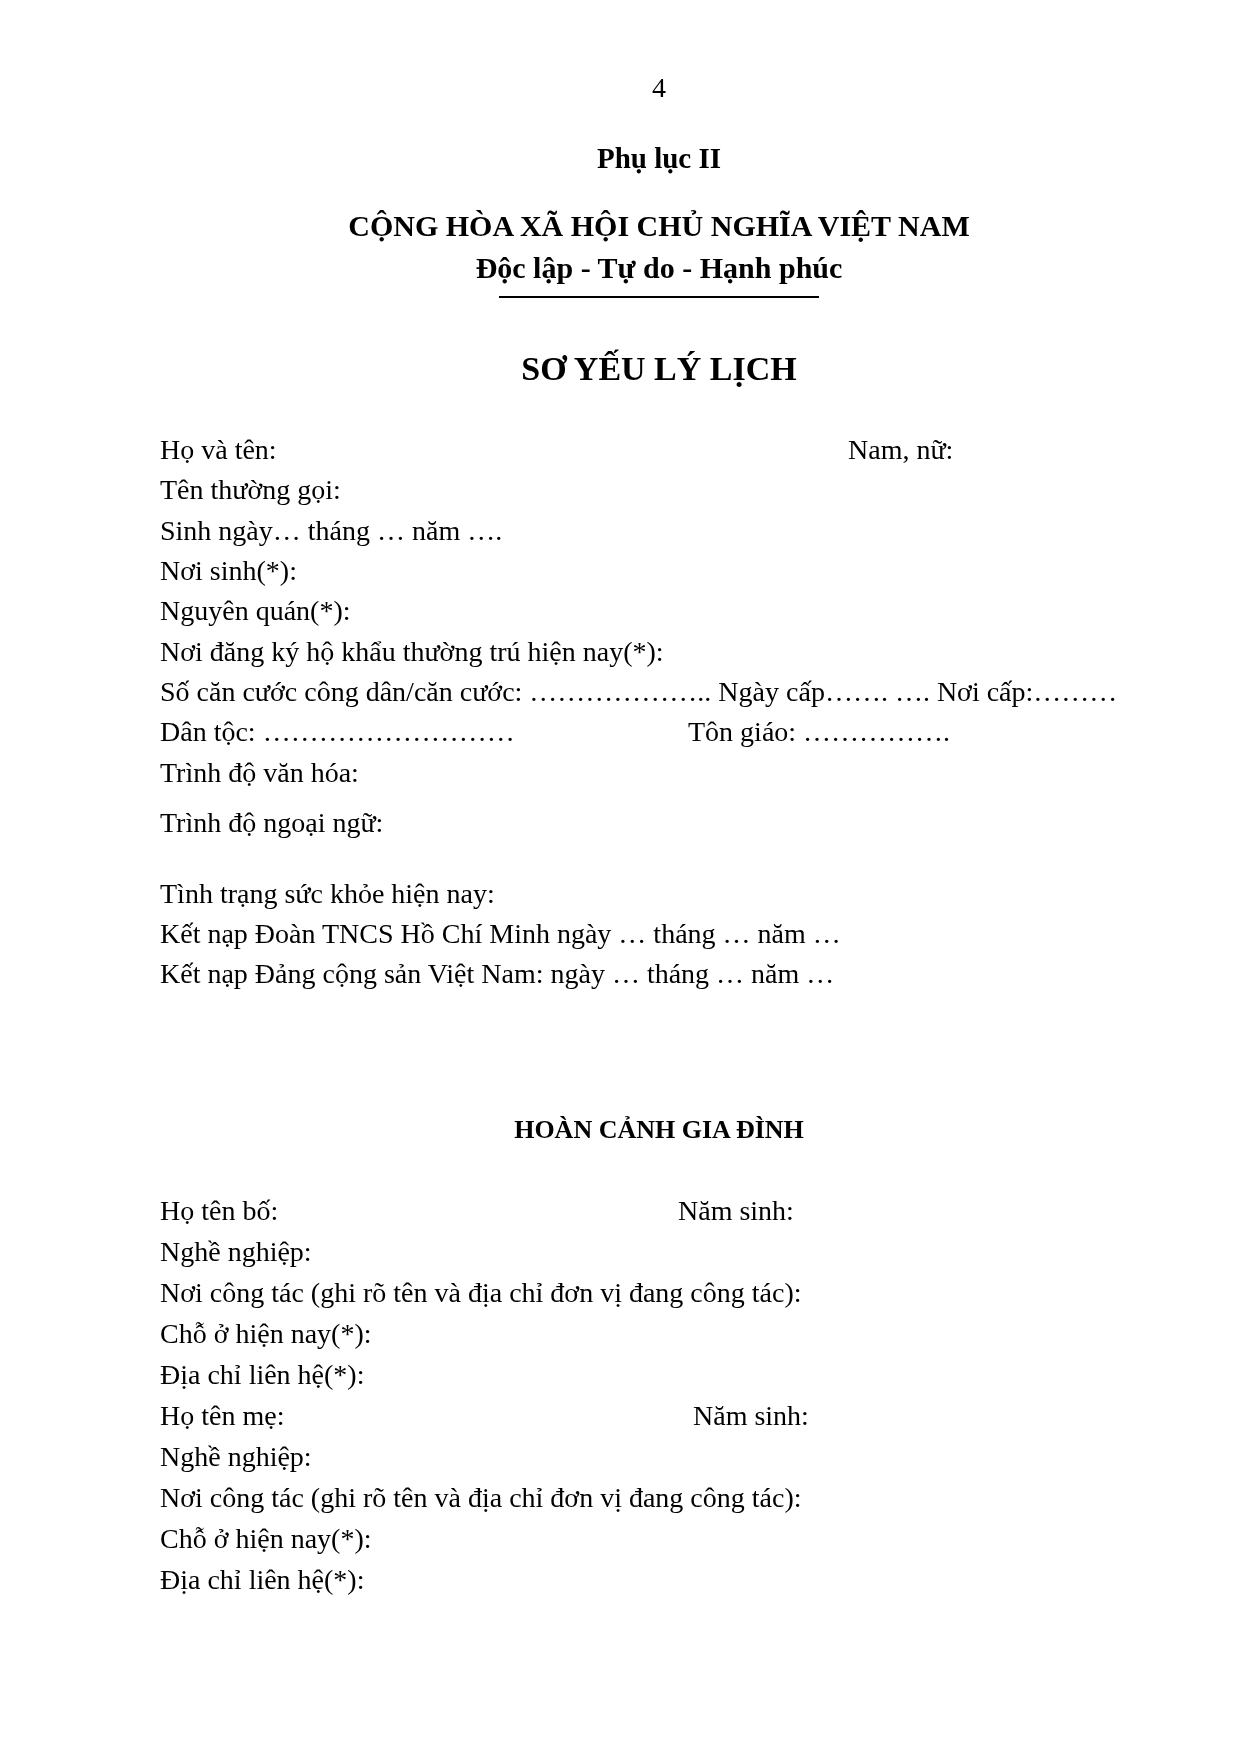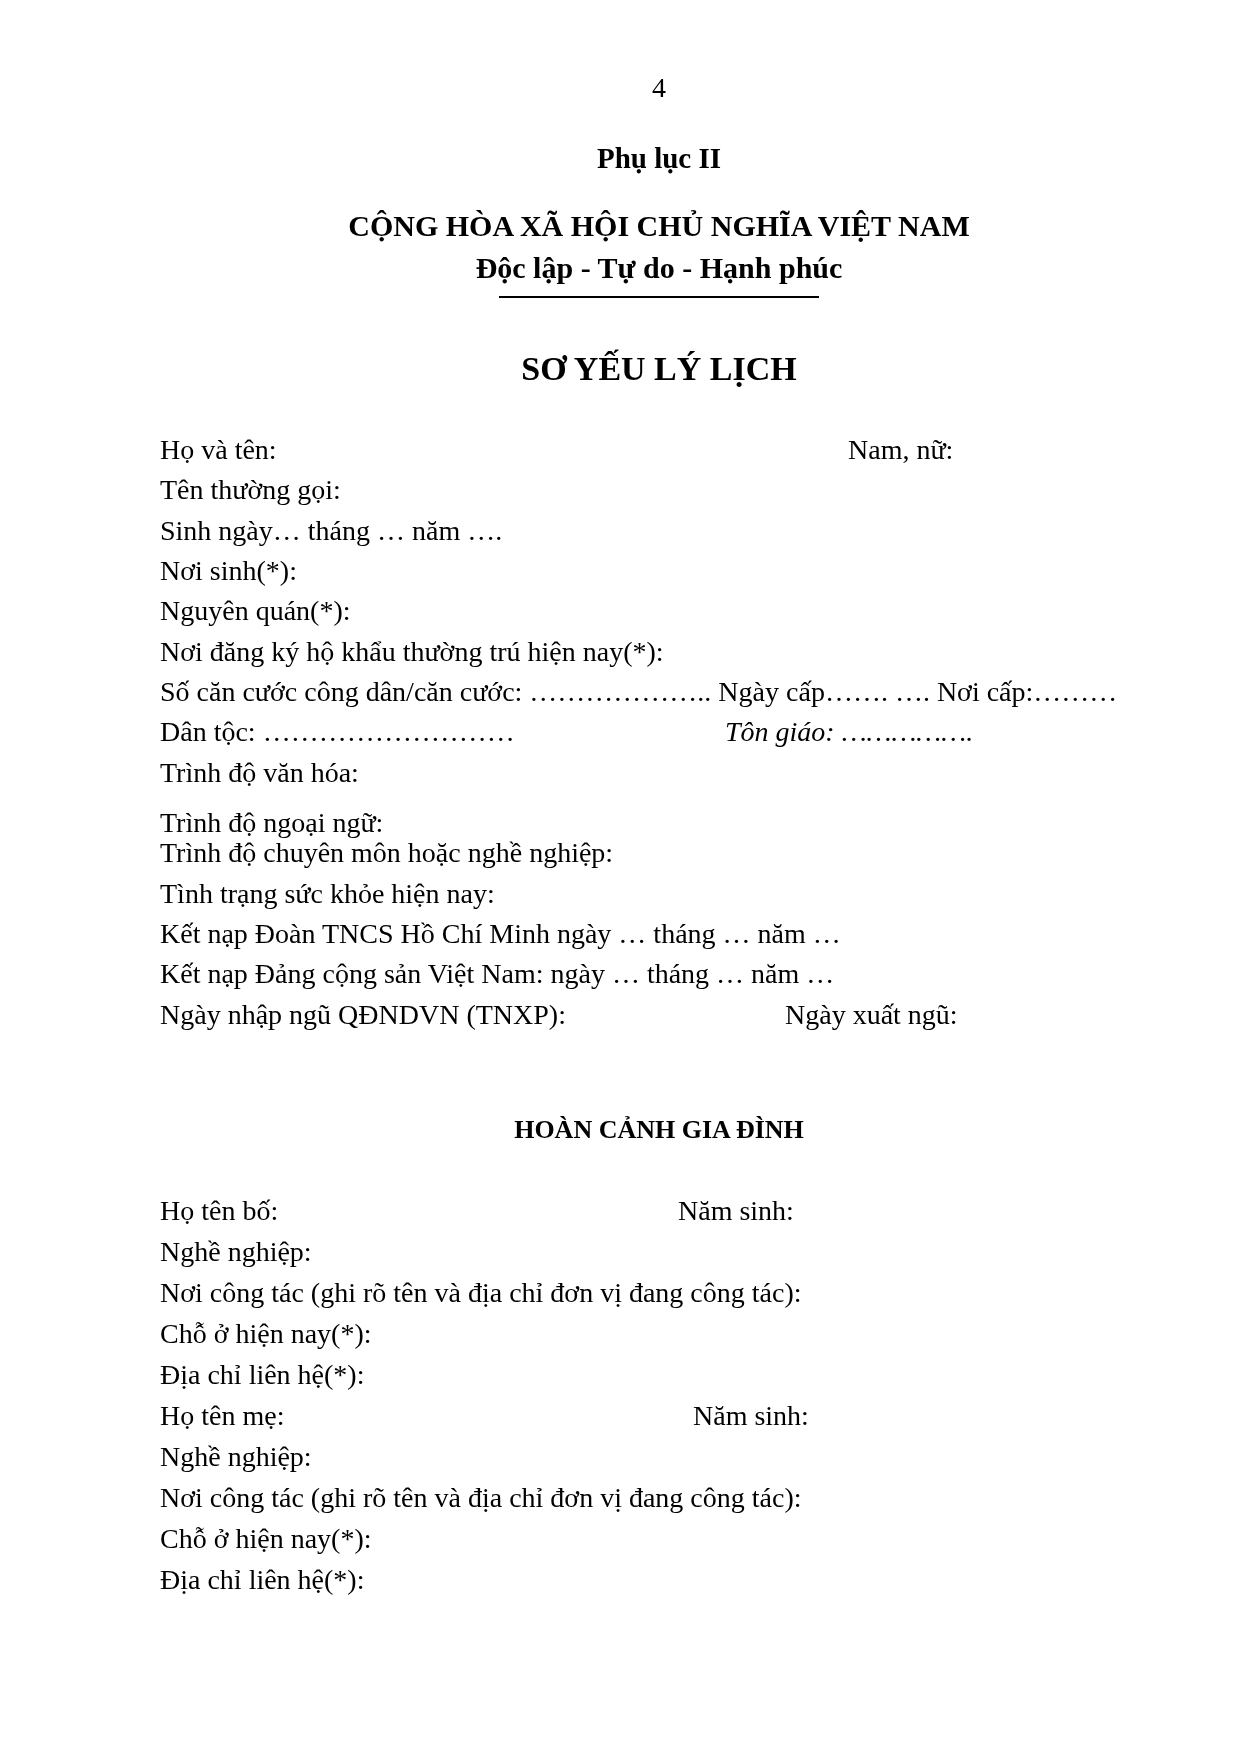--- a/index.html
+++ b/index.html
@@ -48,21 +48,21 @@
     height: 40px;
     line-height: 40px;
     white-space: nowrap;
   }
   .right-col {
     position: absolute;
     top: 0;
     white-space: nowrap;
   }
   .rc-namnu    { left: 688px; }
-  .rc-tongiao  { left: 565px; font-style: italic; }
+  .rc-tongiao  { left: 528px; }
   .rc-xuatngu  { left: 625px; }
   .rc-namsinh1 { left: 518px; }
   .rc-namsinh2 { left: 533px; }
 </style>
 </head>
 <body>
 
 <div class="page">
 
   <div class="centered-block page-number">4</div>
@@ -97,35 +97,28 @@
   <div class="form-line" style="top:712px">
     <span>Dân tộc:  ………………………</span>
     <span class="right-col rc-tongiao">Tôn giáo: …………….</span>
   </div>
   <div class="form-line" style="top:753px">
     <span>Trình độ văn hóa:</span>
   </div>
   <div class="form-line" style="top:803px">
     <span>Trình độ ngoại ngữ:</span>
   </div>
-  <div class="form-line" style="top:833px">
-    <span>Trình độ chuyên môn hoặc nghề nghiệp:</span>
-  </div>
   <div class="form-line" style="top:874px">
     <span>Tình trạng sức khỏe hiện nay:</span>
   </div>
   <div class="form-line" style="top:914px">
     <span>Kết nạp Đoàn TNCS Hồ Chí Minh ngày … tháng … năm …</span>
   </div>
   <div class="form-line" style="top:954px">
     <span>Kết nạp Đảng cộng sản Việt Nam: ngày … tháng … năm …</span>
-  </div>
-  <div class="form-line" style="top:995px">
-    <span>Ngày nhập ngũ QĐNDVN (TNXP):</span>
-    <span class="right-col rc-xuatngu">Ngày xuất ngũ:</span>
   </div>
 
   <div class="centered-block family-head">HOÀN CẢNH GIA ĐÌNH</div>
 
   <div class="form-line" style="top:1191px">
     <span>Họ tên bố:</span>
     <span class="right-col rc-namsinh1">Năm sinh:</span>
   </div>
   <div class="form-line" style="top:1232px">
     <span>Nghề nghiệp:</span>

